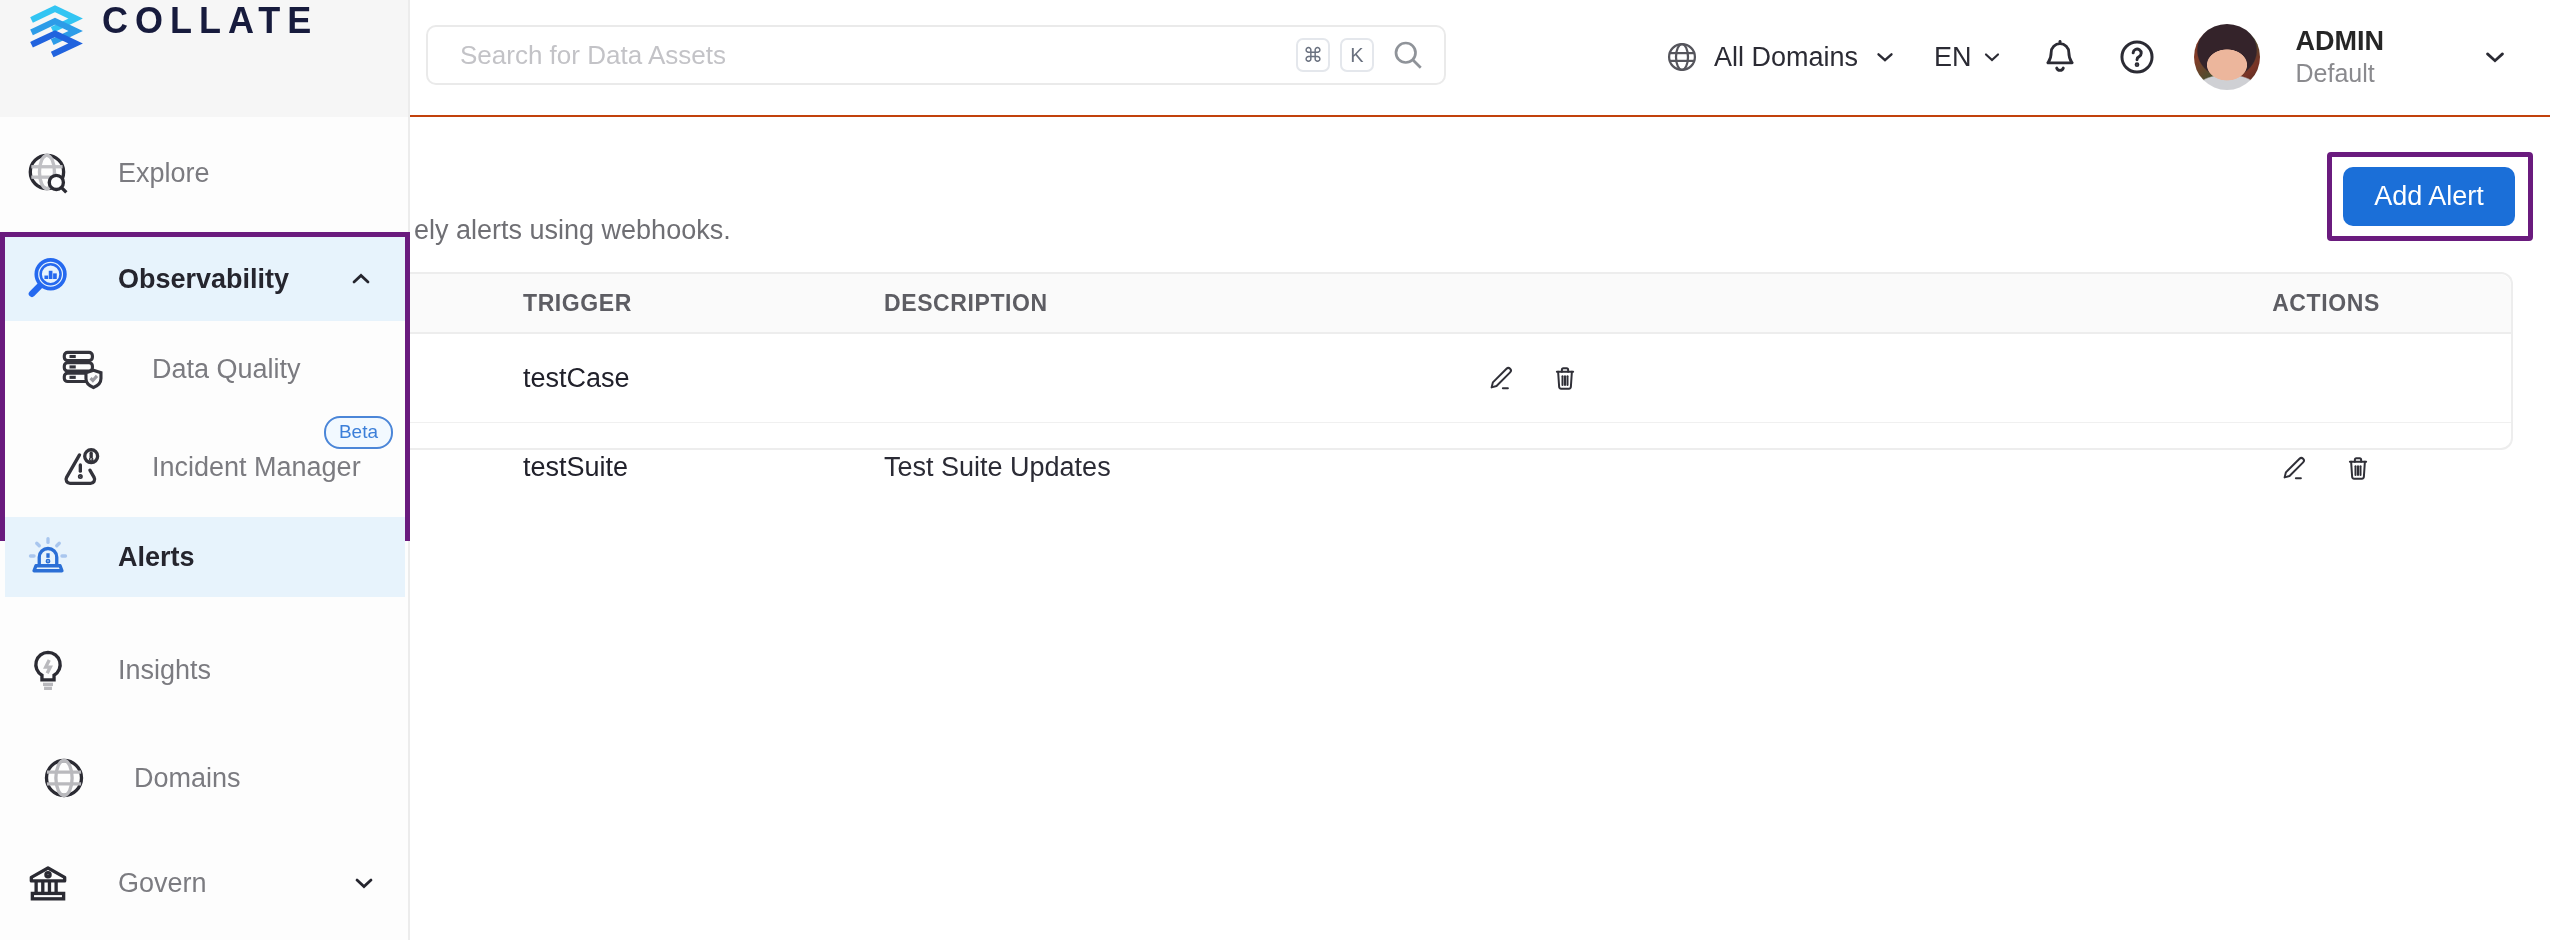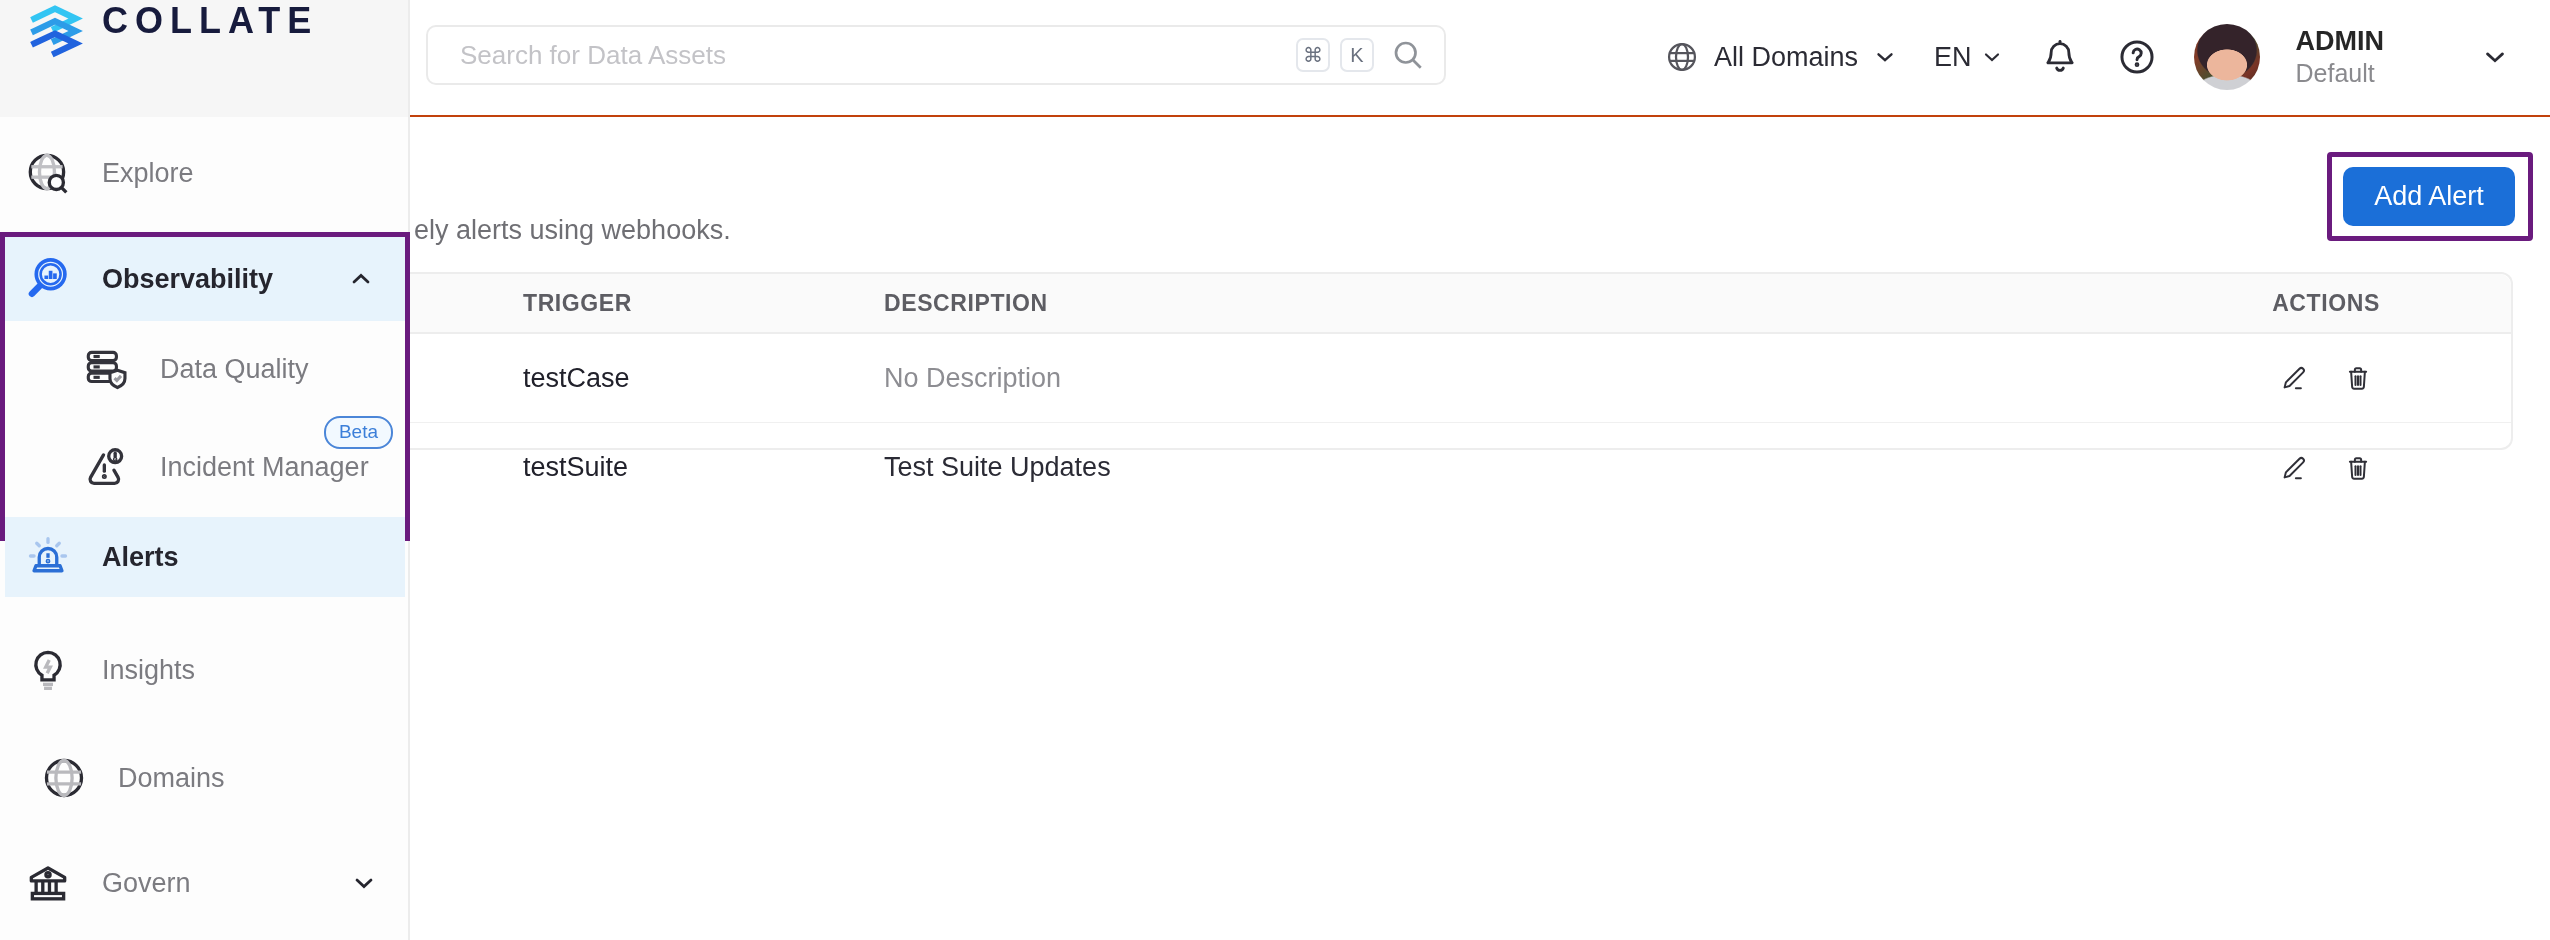--- a/index.html
+++ b/index.html
@@ -51,33 +51,33 @@
   .user-team{font-size:25px;color:#8a8a8e;}
   .user-caret{margin-left:60px;}
 
   
   .sidebar{
     position:absolute;left:0;top:0;width:410px;height:940px;
     background:#fdfdfd;border-right:2px solid #ececec;z-index:5;
   }
   .logo-area{height:117px;background:#f6f6f6;display:flex;align-items:flex-start;padding-left:24px;gap:16px;}
   .logo-text{font-size:36px;font-weight:800;letter-spacing:7px;color:#171b3d;}
-  .nav-item{display:flex;align-items:center;height:80px;padding-left:22px;gap:28px;cursor:pointer;position:relative;}
+  .nav-item{display:flex;align-items:center;height:80px;padding-left:22px;gap:44px;cursor:pointer;position:relative;}
   .nav-item .nav-icon{width:52px;display:flex;justify-content:center;}
   .nav-label{font-size:27px;color:#7b7b80;}
   .nav-label.dark{color:#25252e;font-weight:600;}
   .nav-caret{position:absolute;right:30px;top:50%;transform:translateY(-50%);}
   .nav-item.child{padding-left:56px;}
 
   .group-box{
     position:absolute;left:0;top:232px;width:410px;height:309px;
     border:5px solid #6a1b7e;z-index:6;background:#fdfdfd;
   }
   .group-box .nav-item{padding-left:17px;}
-  .group-box .nav-item.child{padding-left:75px;}
+  .group-box .nav-item.child{padding-left:51px;}
   .row-hl{background:#e7f3fc;}
   .r-observe{height:84px;}
   .r-dq{height:96px;}
   .r-incident{height:100px;}
   .r-alerts{height:80px;}
   .beta-badge{
     position:absolute;right:12px;top:179px;
     border:2px solid #4b86d8;border-radius:16px;background:#f2f9ff;
     color:#3c7fd9;font-size:19px;padding:2px 13px;line-height:1.3;
   }
@@ -341,21 +341,20 @@
 
   <div class="alert-table">
     <div class="t-head">
       <span class="th">TRIGGER</span>
       <span class="th">DESCRIPTION</span>
       <span class="th actions">ACTIONS</span>
     </div>
 
     <div class="t-row">
       <span class="cell-trigger">testCase</span>
-      <span class="cell-desc muted">No Description</span>
       <span class="cell-actions">
         <span class="act-btn">
           <svg width="30" height="30" viewBox="0 0 24 24" fill="none" stroke="#303038" stroke-width="1.6" stroke-linecap="round" stroke-linejoin="round">
             <path d="M4.5 19.5l1-4L16.4 4.6a2.05 2.05 0 0 1 2.9 2.9L8.4 18.4l-3.9 1.1z"></path>
             <line x1="13.5" y1="20.2" x2="17.5" y2="20.2"></line>
           </svg>
         </span>
         <span class="act-btn">
           <svg width="30" height="30" viewBox="0 0 24 24" fill="none" stroke="#303038" stroke-width="1.6" stroke-linecap="round" stroke-linejoin="round">
             <path d="M5.5 7h13"></path>

